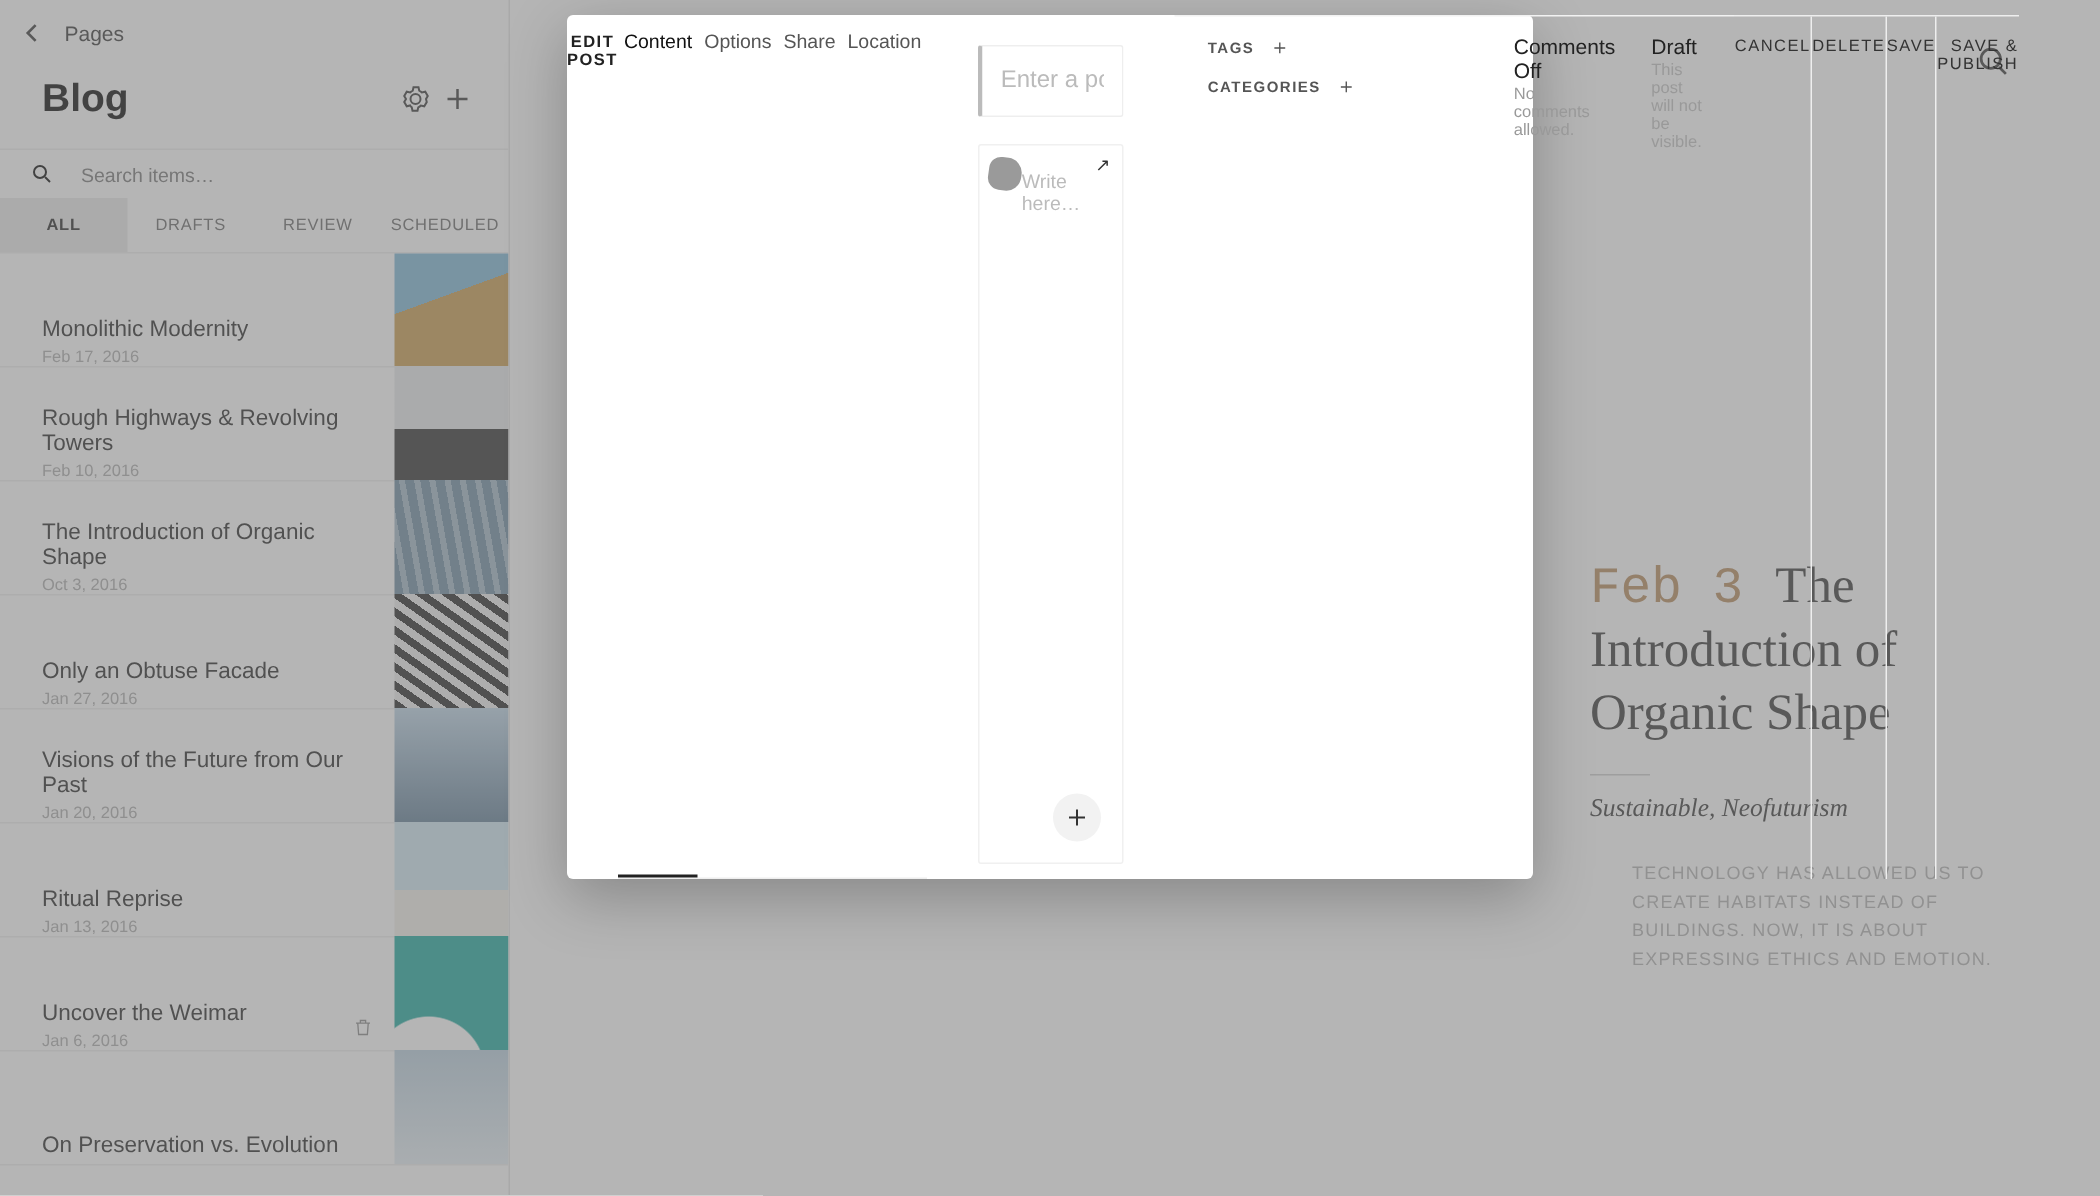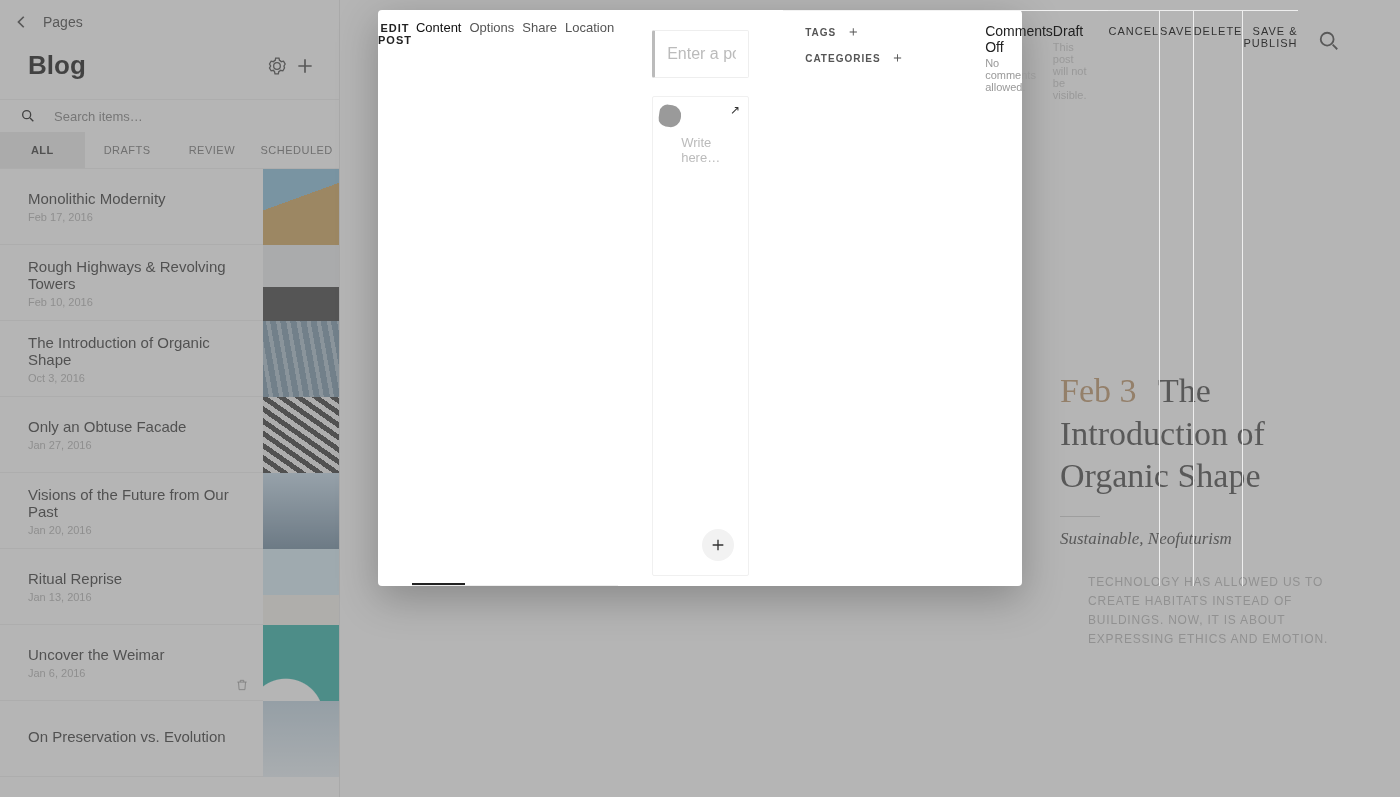--- a/index.html
+++ b/index.html
@@ -12,61 +12,61 @@
 .sidebar .back svg { width: 14px; height: 14px; }
 .sidebar .titlebar { display: flex; align-items: center; padding: 12px 20px 18px 28px; }
 .sidebar .titlebar h1 { font-size: 26px; font-weight: 600; flex: 1; }
 .sidebar .titlebar .icon-btn { width: 28px; height: 28px; display: flex; align-items: center; justify-content: center; cursor: pointer; color: #333; }
 .sidebar .searchrow { display: flex; align-items: center; gap: 18px; padding: 8px 20px; border-top: 1px solid #eee; }
 .sidebar .searchrow input { border: none; outline: none; font-size: 13px; flex: 1; background: transparent; }
 .sidebar .filters { display: flex; border-bottom: 1px solid #eee; }
 .sidebar .filters .tab { flex: 1; text-align: center; padding: 12px 0; font-size: 11px; letter-spacing: 0.5px; color: #666; cursor: pointer; }
 .sidebar .filters .tab.active { background: #e8e8e8; color: #222; font-weight: 600; }
 .post-list { flex: 1; overflow-y: auto; }
-.post-item { position: relative; display: flex; align-items: center; border-bottom: 1px solid #eee; height: 76px; cursor: pointer; }
+.post-item { position: relative; display: flex; align-items: flex-end; border-bottom: 1px solid #eee; height: 76px; cursor: pointer; }
 .post-item .txt { padding: 0 10px 0 28px; flex: 1; }
 .post-item .txt .ptitle { font-size: 15px; color: #222; }
 .post-item .txt .pdate { font-size: 11px; color: #aaa; margin-top: 4px; }
 .post-item .thumb { width: 76px; height: 76px; background: linear-gradient(135deg,#8aa9c4,#c7b38a); }
 .post-item .thumb.t0 { background: linear-gradient(160deg,#7ab6d6 40%,#c79a4a 40%); }
 .post-item .thumb.t1 { background: linear-gradient(180deg,#e6e8ea 55%,#2a2a2a 55%); }
 .post-item .thumb.t2 { background: repeating-linear-gradient(80deg,#6a8aa0 0 6px,#9fb6c6 6px 10px); }
 .post-item .thumb.t3 { background: repeating-linear-gradient(35deg,#222 0 5px,#eee 5px 10px); }
 .post-item .thumb.t4 { background: linear-gradient(180deg,#bcd4e6,#5f7d95); }
 .post-item .thumb.t5 { background: linear-gradient(180deg,#cfe7f2 60%,#f2efe9 60%); }
 .post-item .thumb.t6 { background: radial-gradient(circle at 30% 120%,#fff 35%,#1aa79c 36%); }
 .post-item .thumb.t7 { background: linear-gradient(180deg,#b8cedd,#e5eef4); }
 .post-item .trash { position:absolute; right: 90px; bottom: 8px; color:#888; }
 
 .preview { flex: 1; background: #fff; padding: 40px 60px; position: relative; }
 .preview .search-ic { position: absolute; top: 30px; right: 60px; }
 .preview-body { position: absolute; right: 60px; top: 370px; width: 280px; }
-.preview-body .date { font-family: Liberation Serif, serif; font-size: 34px; color: #b5895a; display: inline; }
+.preview-body .date { font-family: Liberation Mono, monospace; font-size: 34px; color: #b5895a; display: inline; }
 .preview-body .htitle { font-family: Georgia, serif; font-size: 34px; line-height: 1.25; color: #333; display: inline; }
 .preview-body hr { margin: 18px 0 12px; border: none; border-top: 1px solid #ccc; width: 40px; }
 .preview-body .subtitle { font-family: Georgia, serif; font-style: italic; font-size: 17px; color: #333; }
 .preview-body .blurb { margin-top: 24px; font-size: 12px; letter-spacing: 0.8px; line-height: 1.6; color: #b0b0b0; text-transform: uppercase; margin-left: 28px; }
 
 
 .overlay { position: absolute; inset: 0; background: rgba(120,120,120,0.55); display: flex; align-items: flex-start; justify-content: center; padding-top: 10px; }
 .modal { width: 644px; background: #fff; border-radius: 4px; box-shadow: 0 12px 40px rgba(0,0,0,0.25); display: flex; }
 .modal-header { text-align: center; padding: 12px 0 8px; font-size: 11px; letter-spacing: 1px; font-weight: 600; color: #222; }
 .modal-tabs { display: flex; border-bottom: 1px solid #eee; }
 .modal-tabs .mtab { flex: 1; text-align: right; padding: 10px 4px 12px; font-size: 13px; color: #555; cursor: pointer; }
 .modal-tabs .mtab.active { color: #111; border-bottom: 2px solid #222; font-weight: 500; }
 .modal-body { padding: 20px 34px 10px; }
 .title-input { width: 100%; border: 1px solid #eee; border-left: 3px solid #bbb; padding: 14px 12px; font-size: 16px; outline: none; border-radius: 2px; }
 .title-input::placeholder { color: #bbb; }
 .editor { position: relative; margin-top: 18px; border: 1px solid #f0f0f0; border-radius: 2px; height: 480px; padding: 16px 28px; }
 .editor .bubble { position: absolute; left: 6px; top: 8px; width: 22px; height: 22px; background: #9a9a9a; border-radius: 8px 10px 10px 8px; transform: rotate(8deg); }
 .editor .expand { position: absolute; right: 8px; top: 6px; font-size: 12px; color: #333; cursor: pointer; }
-.editor .placeholder { color: #bbb; font-size: 13px; margin-top: 22px; }
+.editor .placeholder { color: #bbb; font-size: 13px; margin-top: 0; }
 .editor .addfab { position: absolute; right: 14px; bottom: 14px; width: 32px; height: 32px; border-radius: 50%; background: #f2f2f2; display: flex; align-items: center; justify-content: center; font-size: 20px; color: #333; cursor: pointer; }
 
-.meta { display: flex; padding: 12px 22px 18px; border-top: 1px solid #f2f2f2; }
+.meta { display: flex; padding: 12px 22px 18px; gap: 24px; border-top: 1px solid #f2f2f2; }
 .meta .col1 { width: 180px; }
 .meta .col1 .row { display: flex; align-items: center; gap: 10px; margin-bottom: 8px; }
 .meta .col1 .lbl { font-size: 10px; letter-spacing: 1px; color: #555; font-weight: 600; }
 .meta .col1 .plus, .meta .plusic { font-size: 14px; color: #555; cursor: pointer; }
 .meta .col2, .meta .col3 { flex: 1; }
 .meta .mtitle { font-size: 14px; color: #222; }
 .meta .msub { font-size: 11px; color: #999; margin-top: 2px; }
 
 .modal-footer { display: flex; border-top: 1px solid #eee; }
 .modal-footer .fbtn { flex: 1; text-align: right; padding: 14px 0; font-size: 11px; letter-spacing: 1px; color: #333; cursor: pointer; border-right: 1px solid #eee; }
@@ -231,18 +231,18 @@
         <div class="mtitle">Comments Off</div>
         <div class="msub">No comments allowed.</div>
       </div>
       <div class="col3">
         <div class="mtitle">Draft</div>
         <div class="msub">This post will not be visible.</div>
       </div>
     </div>
     <div class="modal-footer">
       <div class="fbtn">CANCEL</div>
+      <div class="fbtn">DELETE</div>
       <div class="fbtn">SAVE</div>
-      <div class="fbtn">DELETE</div>
       <div class="fbtn">SAVE &amp; PUBLISH</div>
     </div>
   </div>
 </div>
 
 </body></html>

